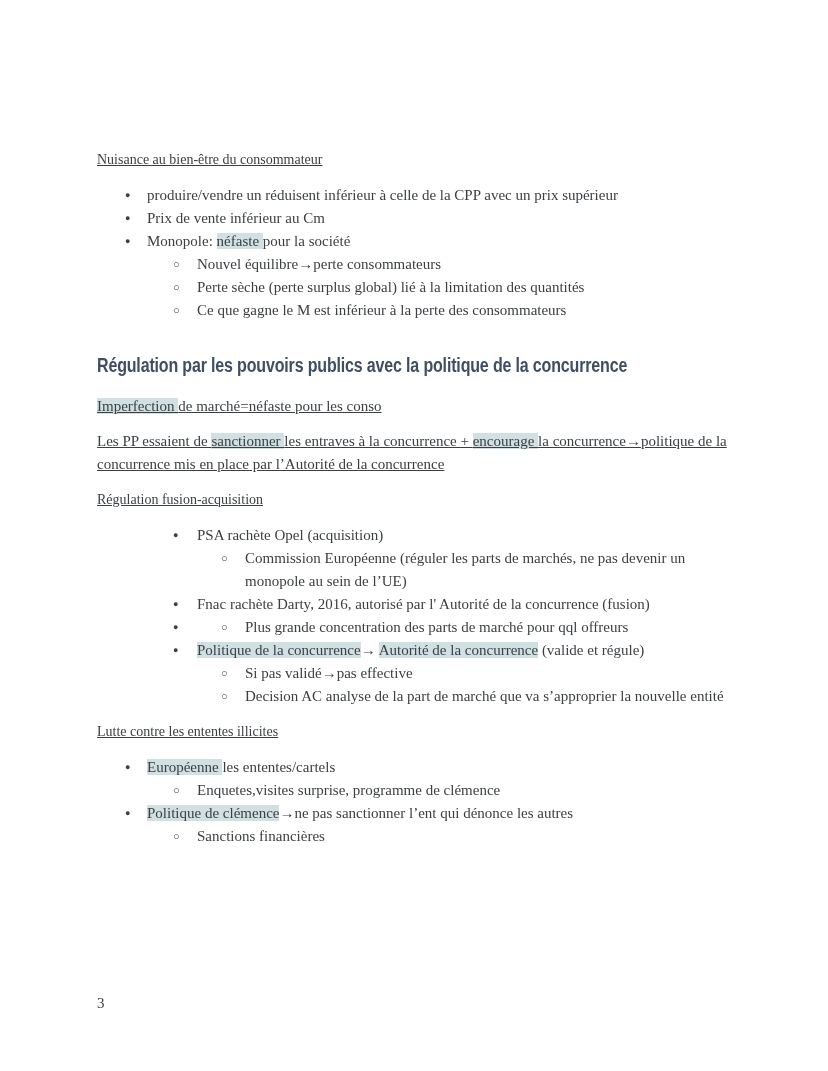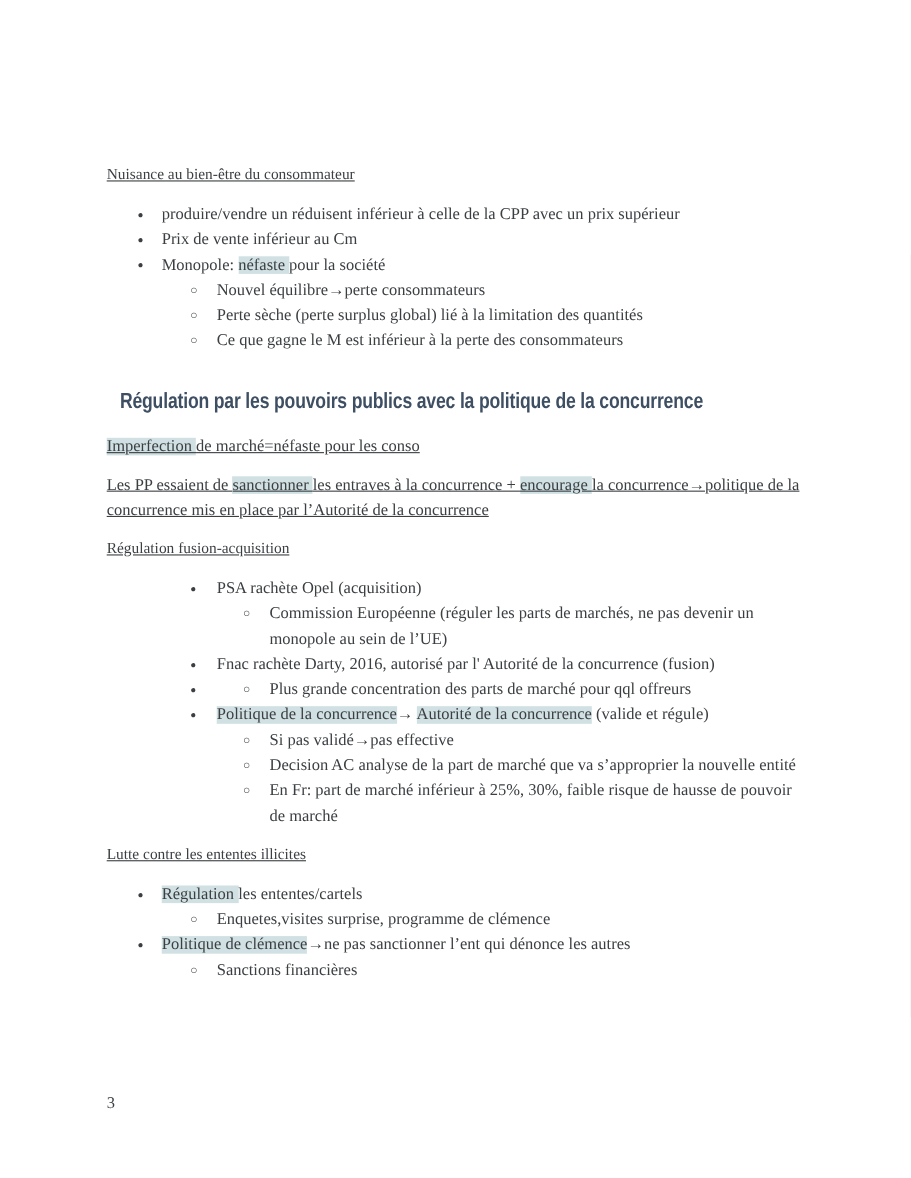--- a/index.html
+++ b/index.html
@@ -19,21 +19,21 @@
     font-family:"Liberation Serif", serif;
     font-size:15px;
     line-height:23px;
     color:var(--body);
   }
   .content{padding:148px 97px 0 97px;}
   .subheading{margin:8px 0 13px 0;font-weight:normal;font-size:14px;}
   .subheading.first{margin-top:0;}
   .subheading .u{text-decoration:underline;}
   .main-heading{
-    margin:30px 0 17px 12px;
+    margin:30px 0 17px 0;
     font-family:"Liberation Sans", sans-serif;
     font-size:20px;
     line-height:26px;
     font-weight:700;
     color:var(--heading);
     white-space:nowrap;
   }
   .main-heading .squeeze{
     display:inline-block;
     transform:scaleX(0.8);
@@ -92,27 +92,26 @@
 
     <div class="list">
       <div class="li li-2"><span class="marker disc"></span><span class="txt"><span>PSA rachète Opel (acquisition)</span></span></div>
       <div class="li li-3"><span class="marker circ"></span><span class="txt"><span>Commission Européenne (réguler les parts de marchés, ne pas devenir un monopole au sein de l’UE)</span></span></div>
       <div class="li li-2"><span class="marker disc"></span><span class="txt"><span>Fnac rachète Darty, 2016, autorisé par l' Autorité de la concurrence (fusion)</span></span></div>
       <div class="li li-2"><span class="marker disc"></span></div>
       <div class="li li-3"><span class="marker circ"></span><span class="txt"><span>Plus grande concentration des parts de marché pour qql offreurs</span></span></div>
       <div class="li li-2"><span class="marker disc"></span><span class="txt"><span class="hl">Politique de la concurrence</span><span>→ </span><span class="hl">Autorité de la concurrence</span><span> (valide et régule)</span></span></div>
       <div class="li li-3"><span class="marker circ"></span><span class="txt"><span>Si pas validé→pas effective</span></span></div>
       <div class="li li-3"><span class="marker circ"></span><span class="txt"><span>Decision AC analyse de la part de marché que va s’approprier la nouvelle entité</span></span></div>
-      <div class="li li-3"><span class="marker circ"></span><span class="txt"><span>En Fr: part de marché inférieur à 25%, 30%, faible risque de hausse de pouvoir de marché</span></span></div>
     </div>
 
     <p class="subheading"><span class="u">Lutte contre les ententes illicites</span></p>
 
     <div class="list">
-      <div class="li li-1"><span class="marker disc"></span><span class="txt"><span class="hl">Régulation </span><span>les ententes/cartels</span></span></div>
+      <div class="li li-1"><span class="marker disc"></span><span class="txt"><span class="hl">Européenne </span><span>les ententes/cartels</span></span></div>
       <div class="li li-2"><span class="marker circ"></span><span class="txt"><span>Enquetes,visites surprise, programme de clémence</span></span></div>
       <div class="li li-1"><span class="marker disc"></span><span class="txt"><span class="hl">Politique de clémence</span><span>→ne pas sanctionner l’ent qui dénonce les autres</span></span></div>
       <div class="li li-2"><span class="marker circ"></span><span class="txt"><span>Sanctions financières</span></span></div>
     </div>
 
   </div>
 
   <div class="page-number">3</div>
 </div>
 

